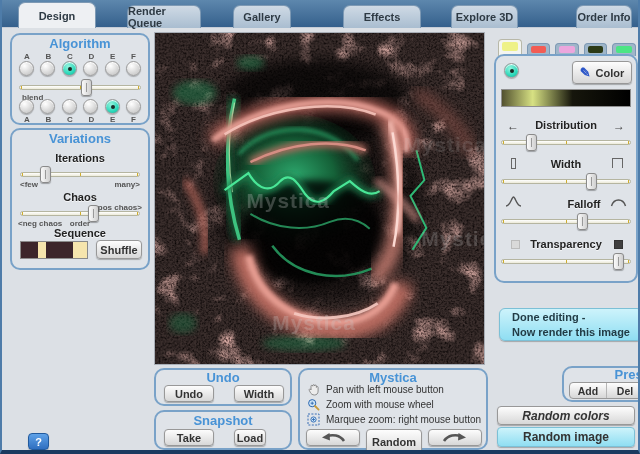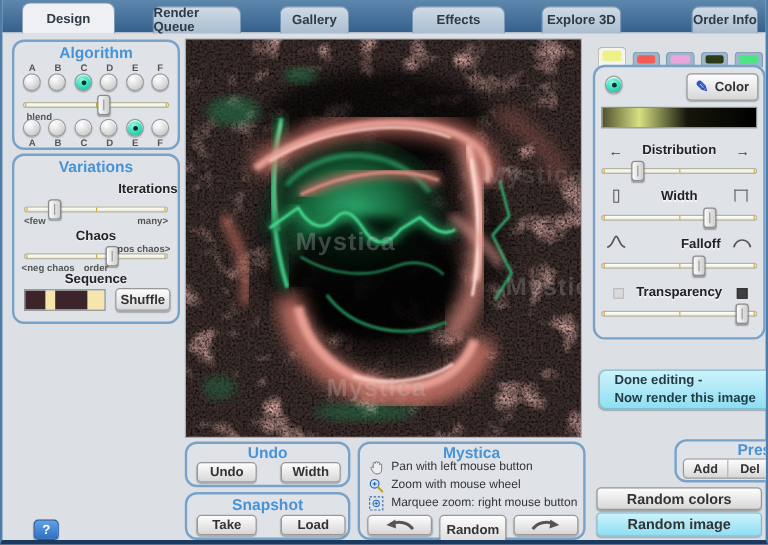--- a/index.html
+++ b/index.html
@@ -111,21 +111,21 @@
         <span class="tl">B</span>
         <span class="tl">C</span>
         <span class="tl">D</span>
         <span class="tl">E</span>
         <span class="tl">F</span>
       </div>
   </div>
 
   <div class="panel" style="left:8px;top:128px;width:140px;height:142px;">
     <div class="ptitle" style="top:1px;">Variations</div>
-    <div class="slabel" style="top:22px;text-align:right;">Iterations</div>
+    <div class="slabel" style="top:22px;">Iterations</div>
     <div class="sline" style="left:8px;top:36px;width:120px;">
       <div class="track">
           <i class="tick t0"></i>
           <i class="tick t50"></i>
           <i class="tick t100"></i>
         </div>
       <div class="thumb" style="left: calc(21% - 5px);"></div>
     </div>
     <div class="tl" style="position:absolute;left:8px;top:50px;">&lt;few</div>
     <div class="tl" style="position:absolute;right:8px;top:50px;">many&gt;</div>
@@ -227,21 +227,21 @@
 
   <div class="panel" style="left:152px;top:368px;width:138px;height:38px;">
     <div class="ptitle" style="top:0;">Undo</div>
     <div class="btn" style="left:8px;top:15px;width:50px;height:17px;">Undo</div>
     <div class="btn" style="left:78px;top:15px;width:50px;height:17px;">Width</div>
   </div>
 
   <div class="panel" style="left:152px;top:410px;width:138px;height:40px;">
     <div class="ptitle" style="top:1px;">Snapshot</div>
     <div class="btn" style="left:8px;top:17px;width:50px;height:17px;">Take</div>
-    <div class="btn" style="left:78px;top:17px;width:54px;height:17px;">Load</div>
+    <div class="btn" style="left:78px;top:17px;width:32px;height:17px;">Load</div>
   </div>
 
   <div class="panel" style="left:296px;top:368px;width:190px;height:82px;">
     <div class="ptitle" style="top:0;">Mystica</div>
     <div class="hint" style="left:7px;top:13px;">
       <svg width="13" height="13" viewBox="0 0 13 13">
           <path d="M4,7 V3.2 a0.9,0.9 0 0 1 1.8,0 V2.6 a0.9,0.9 0 0 1 1.8,0 V3 a0.9,0.9 0 0 1 1.8,0 V4.4 a0.85,0.85 0 0 1 1.7,0 V8 c0,2.6-1.4,4-3.6,4 C5.3,12 4,10.8 3.2,9.2 L2.2,7.2 c-0.5-1 0.9-1.7 1.5-0.8 z" fill="#ececec" stroke="#777" stroke-width="0.8"></path>
         </svg>
       <span>Pan with left mouse button</span>
     </div>
@@ -362,16 +362,16 @@
 
   <div class="panel" style="left:520px;top:366px;width:152px;height:36px;margin-left:40px;">
     <div class="ptitle" style="top:-1px;">Presets</div>
     <div style="position:absolute;left:5px;top:14px;width:130px;height:17px;display:flex;background:linear-gradient(#fdfdfd,#d7d7d7);border:1px solid #989898;border-radius:4px;overflow:hidden;">
       <div style="flex:1;display:flex;align-items:center;justify-content:center;font-size:10.5px;font-weight:bold;color:#333;border-right:1px solid #b5b5b5;cursor:pointer;">Add</div>
       <div style="flex:1;display:flex;align-items:center;justify-content:center;font-size:10.5px;font-weight:bold;color:#333;border-right:1px solid #b5b5b5;cursor:pointer;">Del</div>
       <div style="flex: 1.5 1 0%; display: flex; align-items: center; justify-content: center; font-size: 12px; font-weight: bold; cursor: pointer; color: rgb(232, 37, 28);" id="next-btn">NEXT &gt;&gt;</div>
     </div>
   </div>
 
-  <div class="btn" style="left:495px;top:406px;width:138px;height:19px;font-size:12px;">Random colors</div>
+  <div class="btn" style="left:495px;top:406px;width:138px;height:19px;font-size:12px;font-style:italic;">Random colors</div>
   <div class="btn cyan" style="left:495px;top:427px;width:138px;height:20px;font-size:12px;">Random image</div>
 
 </div>
 
 </body></html>

